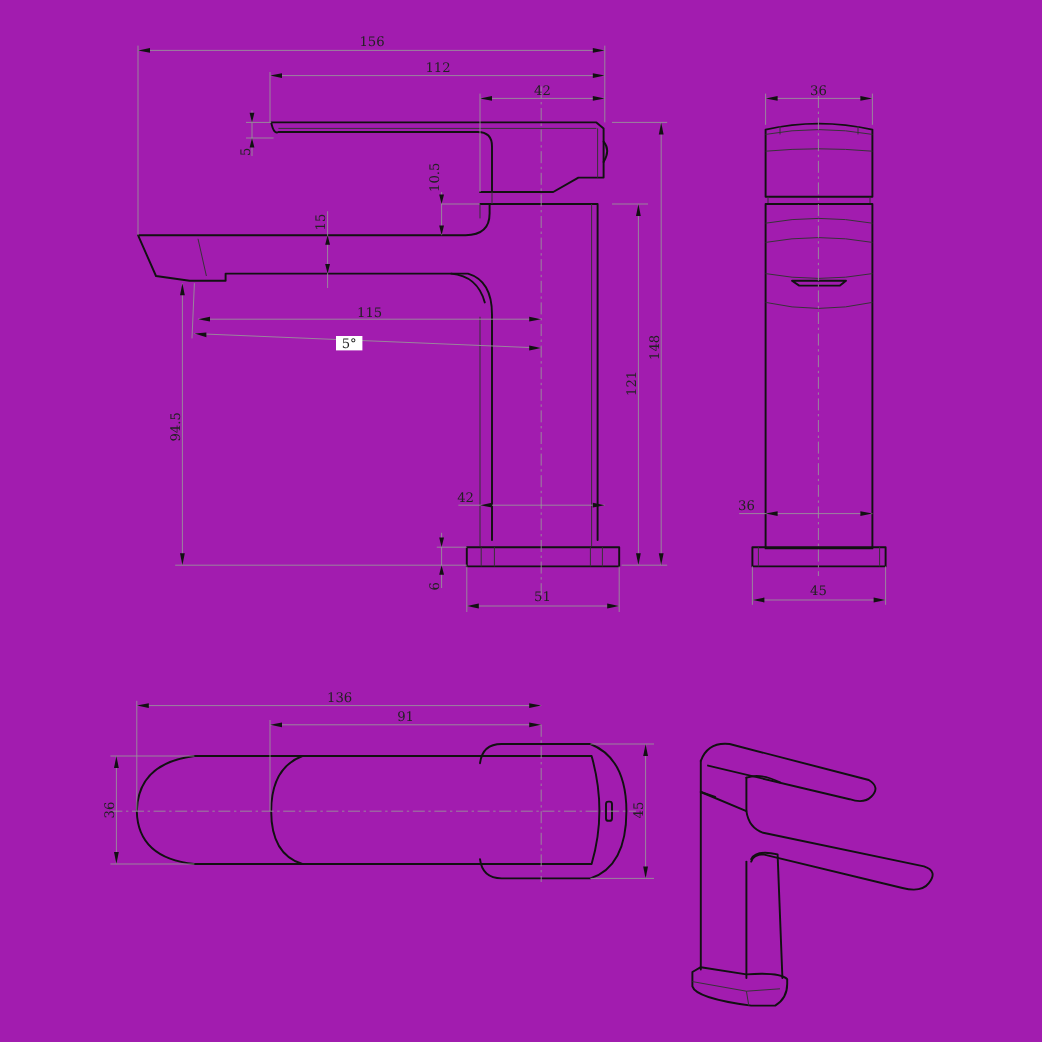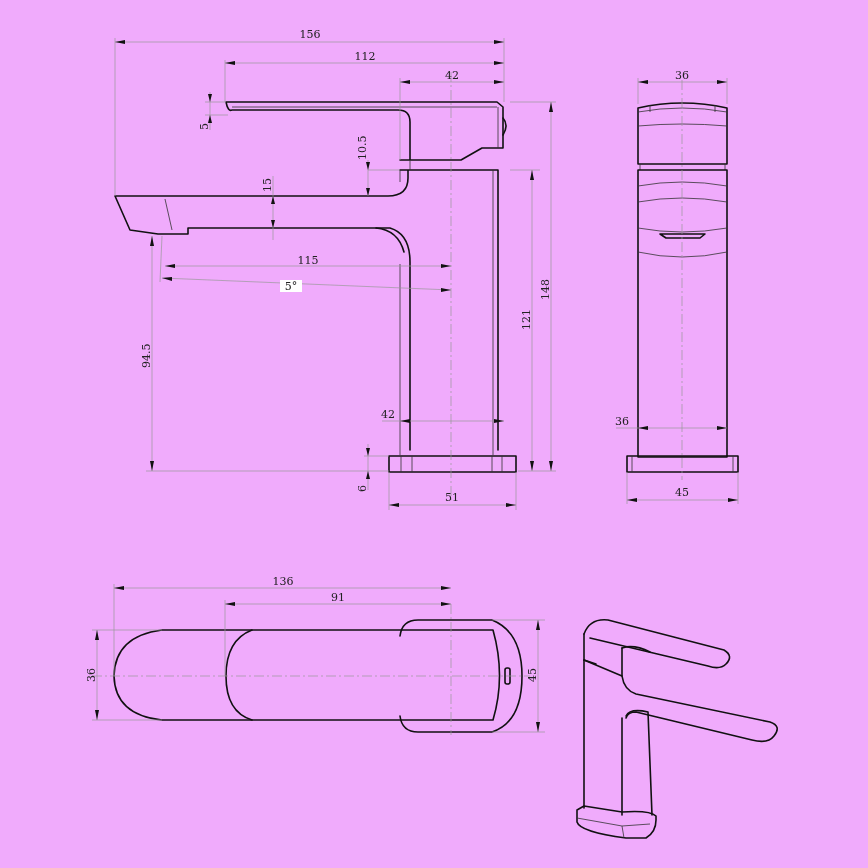--- a/index.html
+++ b/index.html
@@ -1,16 +1,16 @@
 <!DOCTYPE html>
 <html><head>
 <meta charset="utf-8">
 <style>
   html,body{margin:0;padding:0;background:#fff;}
-  #canvas{position:relative;width:868px;height:868px;background:#f0abfc;overflow:hidden;}
+  #canvas{position:relative;width:868px;height:868px;background:#a21caf;overflow:hidden;}
   svg{position:absolute;left:0;top:0;}
   .obj{fill:none;stroke:#111;stroke-width:1.6;stroke-linejoin:round;stroke-linecap:round;}
   .thin{fill:none;stroke:#333;stroke-width:0.8;}
   .dim{fill:none;stroke:#999;stroke-width:0.7;}
   .center{fill:none;stroke:#999;stroke-width:0.7;stroke-dasharray:10 3 2 3;}
   .arrow{fill:#111;stroke:none;}
   .lbl{font-family:"DejaVu Serif","Liberation Serif",serif;font-size:11px;fill:#222;}
 </style>
 </head>
 <body>

